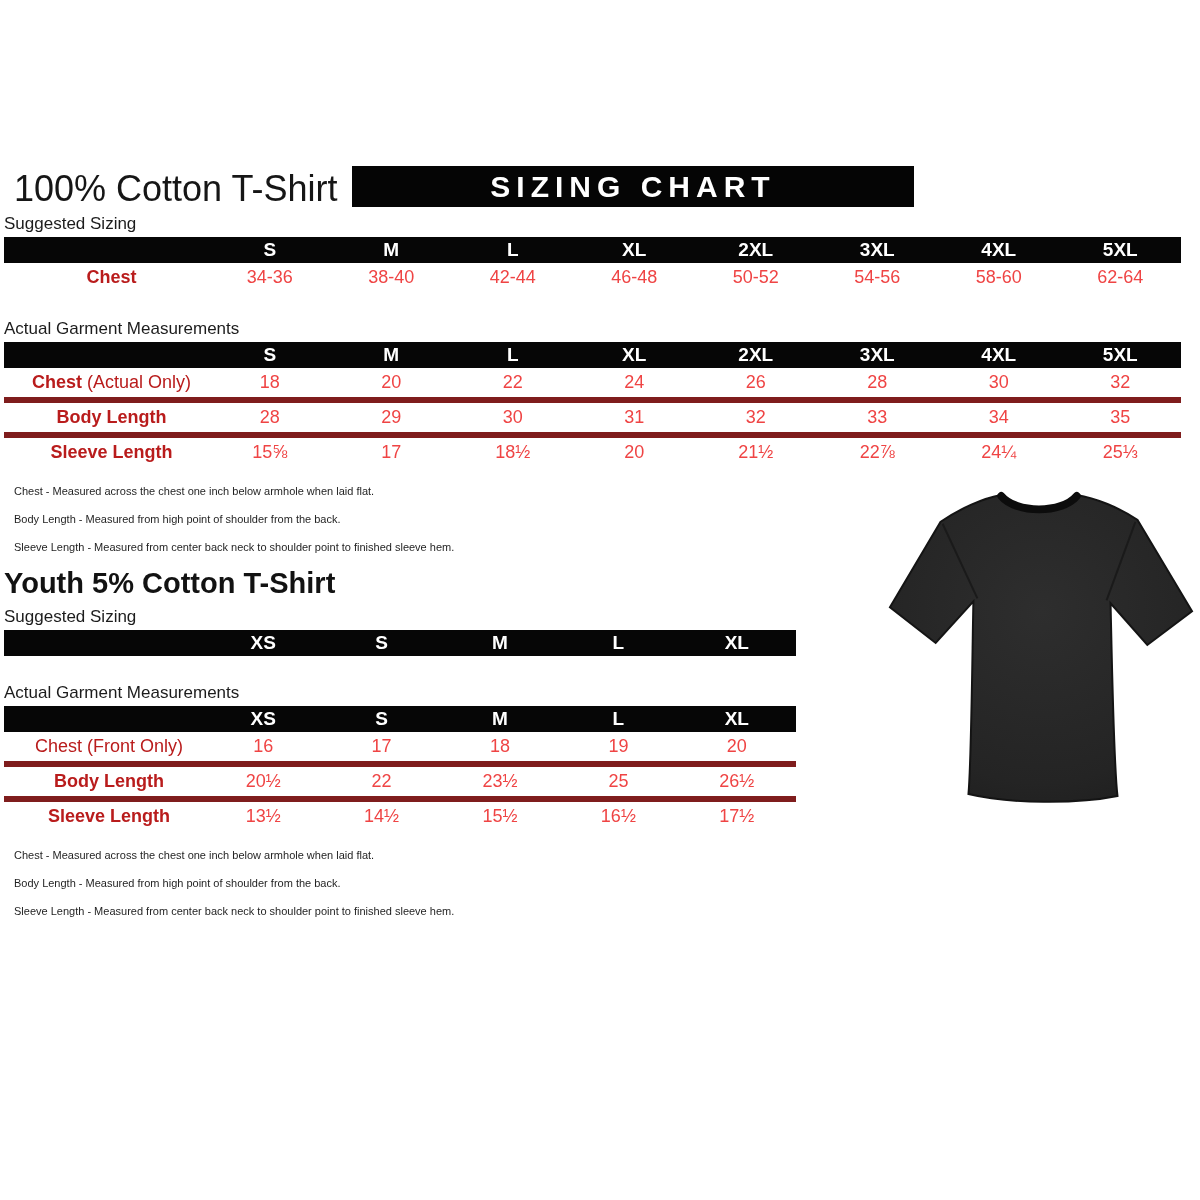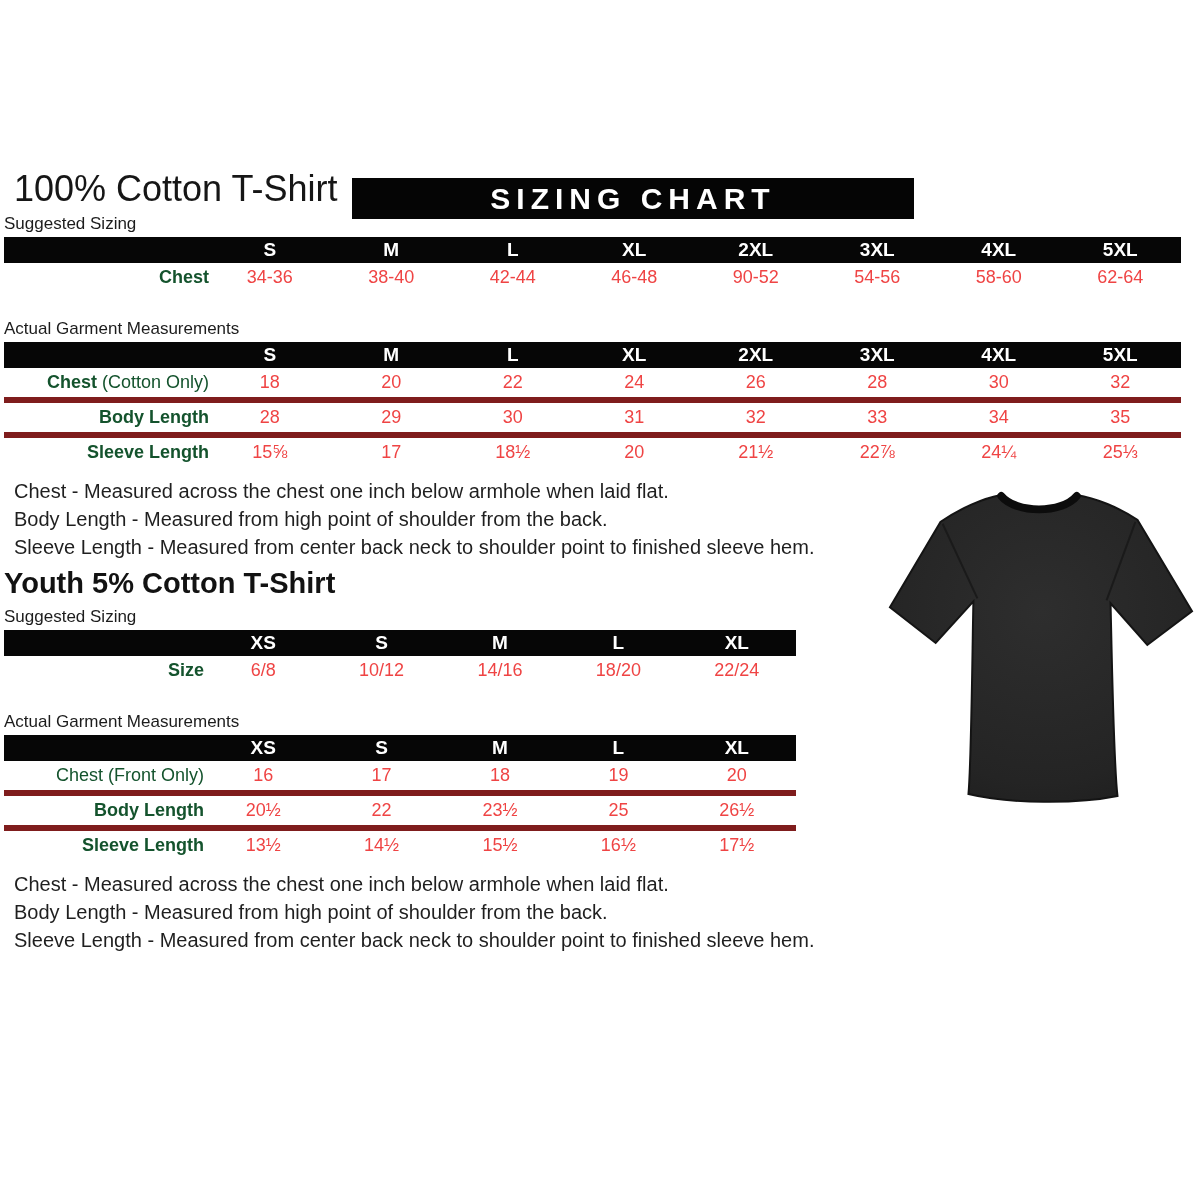--- a/index.html
+++ b/index.html
@@ -16,21 +16,21 @@
     padding:166px 0 0 4px;
   }
 
   
   .header-row { position:relative; height:41px; width:1180px; }
   .title {
     position:absolute; left:10px; top:2px;
     font-size:36px; color:#161616; white-space:nowrap;
   }
   .banner {
-    position:absolute; left:348px; top:12px;
+    position:absolute; left:348px; top:0;
     width:562px; height:41px;
     background:#050505; color:#ffffff;
     display:flex; align-items:center; justify-content:center;
     font-weight:700; font-size:30px; letter-spacing:6px;
   }
 
   
   .section-label { margin:7px 0 3px 0; font-size:17px; color:#1c1c1c; }
   .gap-lg { margin-top:27px; }
 
@@ -44,28 +44,28 @@
   .thead { background:#060606; height:26px; }
   .thead .cell {
     color:#ffffff; font-weight:700; font-size:19px;
     display:flex; align-items:center; justify-content:center;
   }
   .tdata { height:29px; }
   .tdata .cell {
     font-size:18px; color:#ef4444;
     display:flex; align-items:center; justify-content:center;
   }
-  .tdata .label { justify-content:flex-end; padding-left:10px; color:#14532d; }
+  .tdata .label { justify-content:center; padding-left:10px; color:#b91c1c; }
   .tdata .label span { white-space:pre; }
   .tdata .label .b { font-weight:700; }
   .lined .tdata + .tdata { border-top:6px solid #7f1d1d; }
 
   
   .notes { margin-top:10px; padding-left:10px; }
-  .note { font-size:20px; line-height:28px; color:#1f1f1f; }
+  .note { font-size:11px; line-height:28px; color:#1f1f1f; }
 
   
   .youth-title { margin-top:6px; font-size:29px; font-weight:700; color:#121212; }
 
   
   .tshirt-wrap { position:absolute; left:880px; top:464px; width:318px; height:365px; }
   .tshirt-wrap svg { width:100%; height:100%; display:block; }
 </style>
 </head>
 <body>
@@ -93,21 +93,21 @@
         <div class="cell col">5XL</div>
       </div>
       <div class="trow tdata">
         <div class="cell label">
           <span class="b">Chest</span>
         </div>
         <div class="cell val">34-36</div>
         <div class="cell val">38-40</div>
         <div class="cell val">42-44</div>
         <div class="cell val">46-48</div>
-        <div class="cell val">90-52</div>
+        <div class="cell val">50-52</div>
         <div class="cell val">54-56</div>
         <div class="cell val">58-60</div>
         <div class="cell val">62-64</div>
       </div>
     </div>
 
   <div class="section-label gap-lg">Actual Garment Measurements</div>
   <div class="size-table adult-grid lined">
       <div class="trow thead">
         <div class="cell label"></div>
@@ -116,21 +116,21 @@
         <div class="cell col">L</div>
         <div class="cell col">XL</div>
         <div class="cell col">2XL</div>
         <div class="cell col">3XL</div>
         <div class="cell col">4XL</div>
         <div class="cell col">5XL</div>
       </div>
       <div class="trow tdata">
         <div class="cell label">
           <span class="b">Chest</span>
-          <span> (Cotton Only)</span>
+          <span> (Actual Only)</span>
         </div>
         <div class="cell val">18</div>
         <div class="cell val">20</div>
         <div class="cell val">22</div>
         <div class="cell val">24</div>
         <div class="cell val">26</div>
         <div class="cell val">28</div>
         <div class="cell val">30</div>
         <div class="cell val">32</div>
       </div>
@@ -172,30 +172,20 @@
 
   <div class="section-label">Suggested Sizing</div>
   <div class="size-table youth-grid">
       <div class="trow thead">
         <div class="cell label"></div>
         <div class="cell col">XS</div>
         <div class="cell col">S</div>
         <div class="cell col">M</div>
         <div class="cell col">L</div>
         <div class="cell col">XL</div>
-      </div>
-      <div class="trow tdata">
-        <div class="cell label">
-          <span class="b">Size</span>
-        </div>
-        <div class="cell val">6/8</div>
-        <div class="cell val">10/12</div>
-        <div class="cell val">14/16</div>
-        <div class="cell val">18/20</div>
-        <div class="cell val">22/24</div>
       </div>
     </div>
 
   <div class="section-label gap-lg">Actual Garment Measurements</div>
   <div class="size-table youth-grid lined">
       <div class="trow thead">
         <div class="cell label"></div>
         <div class="cell col">XS</div>
         <div class="cell col">S</div>
         <div class="cell col">M</div>

